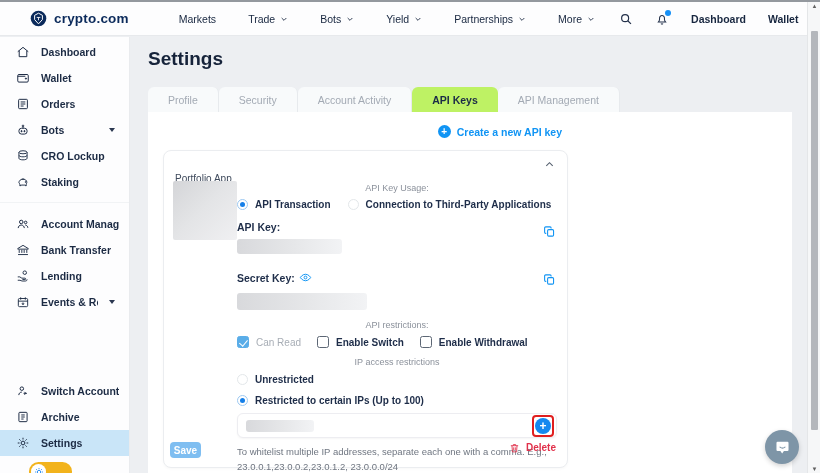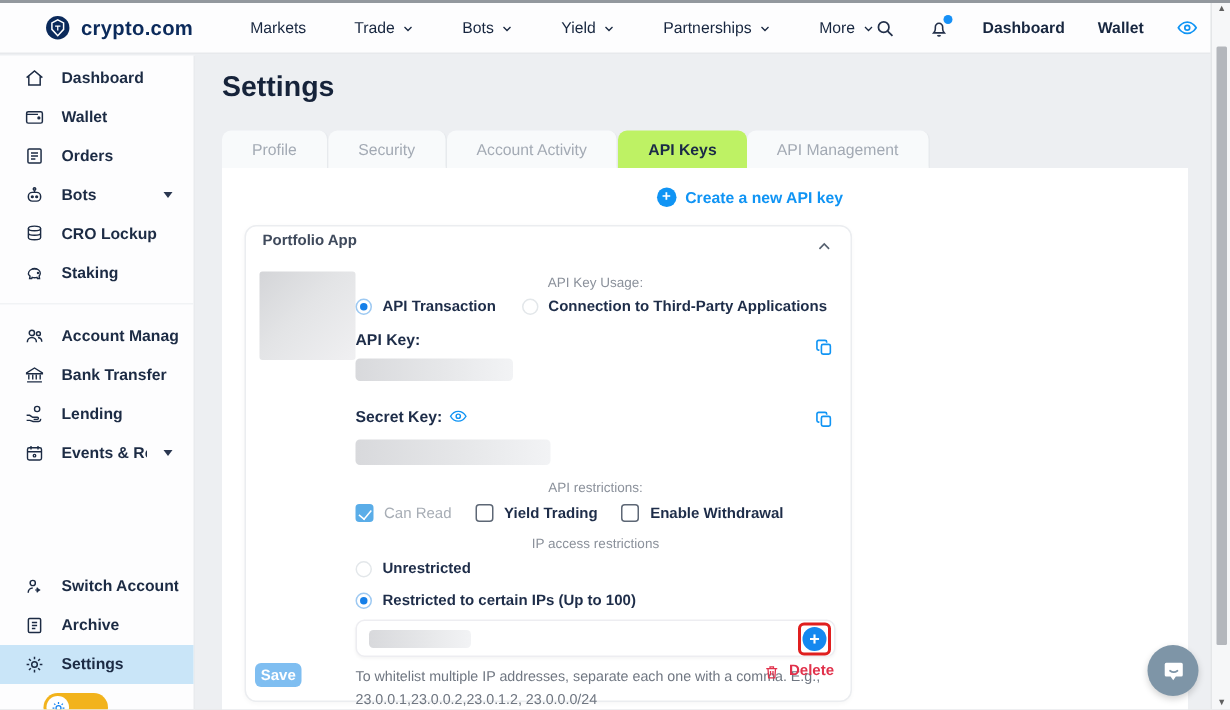--- a/index.html
+++ b/index.html
@@ -4,21 +4,21 @@
 <style>
   * { margin:0; padding:0; box-sizing:border-box; }
   html,body { background:#dfe1e4; }
   body { font-family:"Liberation Sans", sans-serif; }
   .page { position:relative; width:820px; height:473px; background:#edeff2; overflow:hidden;
           border-top:2px solid #93989e; }
 
   
   .header { position:absolute; left:0; top:0; right:0; height:34px; background:#fdfdfe;
             border-bottom:1px solid #e7e9ec; display:flex; align-items:center;
-            padding:0 26px 0 30px; z-index:5; }
+            padding:0 26px 0 30px; z-index:5;gap:12px; }
   .logo { display:flex; align-items:center; gap:7px; margin-right:38px; }
   .logo-text { font-size:13.5px; font-weight:800; color:#0b2a5b; letter-spacing:.2px; }
   .hdr-nav { display:flex; align-items:center; gap:32px; }
   .hdr-nav-item { display:flex; align-items:center; gap:5px; font-size:10.5px; font-weight:400;
                   color:#17263f; cursor:pointer; white-space:nowrap; }
   .hdr-spacer { flex:1; }
   .hdr-right { display:flex; align-items:center; gap:22px; margin-right:12px; }
   .hdr-link { font-size:10.5px; font-weight:600; color:#17263f; cursor:pointer; }
   .icon-btn { position:relative; display:inline-flex; cursor:pointer; color:#23304a; }
   .bell-dot { position:absolute; right:-2px; top:-2px; width:6px; height:6px; border-radius:50%;
@@ -53,21 +53,21 @@
 
   .create-link { position:absolute; top:13px; right:230px; display:flex; align-items:center; gap:6px;
                  color:#1094f4; font-size:10.5px; font-weight:600; cursor:pointer; }
   .plus-circle { width:13px; height:13px; border-radius:50%; background:#1094f4; color:#fff;
                  display:flex; align-items:center; justify-content:center; font-size:10px;
                  font-weight:700; line-height:1; }
 
   
   .card { position:absolute; left:15px; top:38px; width:405px; height:318px; background:#fff;
           border:1px solid #ebedf0; border-radius:8px; box-shadow:0 1px 3px rgba(0,0,0,.03); }
-  .card-title { position:absolute; left:11px; top:4px; font-size:10px; color:#3f4a5c;font-weight:bold; }
+  .card-title { position:absolute; left:11px; top:22px; font-size:10px; color:#3f4a5c; }
   .collapse { position:absolute; right:12px; top:8px; color:#55606f; cursor:pointer; display:flex; }
   .qr-blur { position:absolute; left:9px; top:30px; width:64px; height:59px; border-radius:2px;
              background:linear-gradient(135deg,#d4d5d8 0%,#e3e4e6 45%,#f0f0f2 100%); }
   .form { position:absolute; left:73px; top:30px; width:320px; }
   .lbl-gray { font-size:9px; color:#8b919b;text-align:center; }
   .lbl-bold { font-size:10px; font-weight:700; color:#1e2d49; }
   .row { display:flex; align-items:center; }
   .radio { width:11px; height:11px; border-radius:50%; border:1px solid #cfd4da; background:#fff;
            margin-right:7px; flex:0 0 auto; cursor:pointer; }
   .radio.sel { border-color:#9dc9f2; position:relative; }
@@ -351,21 +351,21 @@
                 </svg>
             </span>
           </div>
           <div class="blur-bar" style="margin-top:9px; width:130px; height:17px"></div>
 
           <div class="lbl-gray" style="margin-top:10px">API restrictions:</div>
           <div class="row" style="margin-top:6px">
             <span class="chk on"></span>
             <span style="font-size:10px; color:#a7adb5">Can Read</span>
             <span class="chk" style="margin-left:16px"></span>
-            <span class="lbl-bold">Yield Trading</span>
+            <span class="lbl-bold">Enable Switch</span>
             <span class="chk" style="margin-left:16px"></span>
             <span class="lbl-bold">Enable Withdrawal</span>
           </div>
 
           <div class="lbl-gray" style="margin-top:9px">IP access restrictions</div>
           <div class="row" style="margin-top:7px">
             <span class="radio faint"></span>
             <span class="lbl-bold">Unrestricted</span>
           </div>
           <div class="row" style="margin-top:10px">

